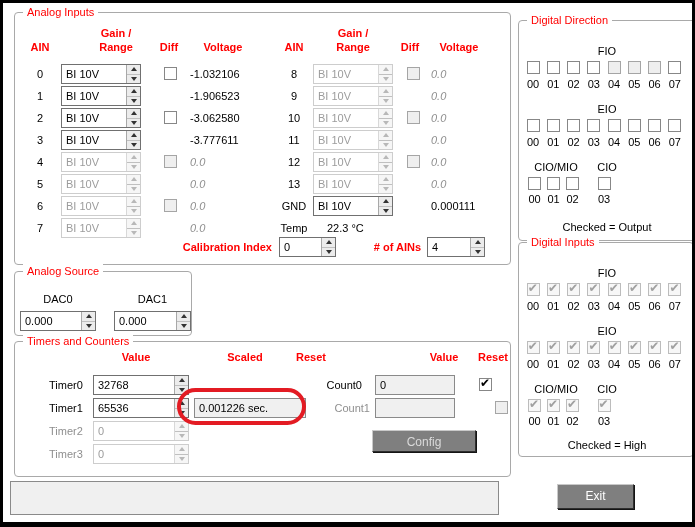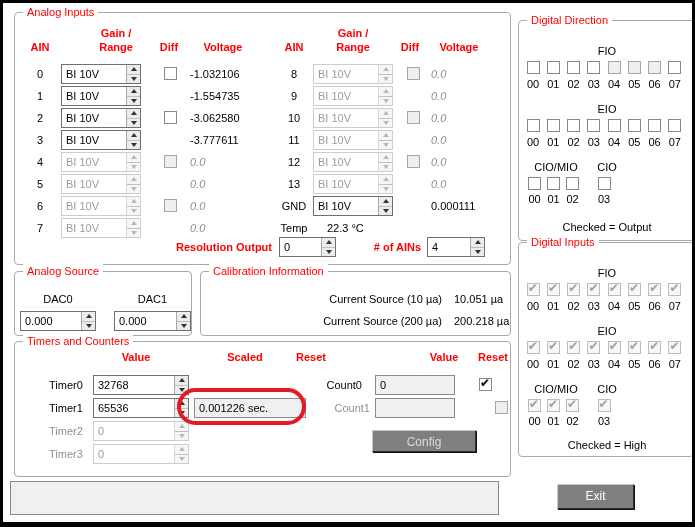--- a/index.html
+++ b/index.html
@@ -115,21 +115,21 @@
     </div>
     <div class="airow L" style="top:73px">
       <span class="num">1</span>
       <div class="spin">
           <span class="txt">BI 10V</span>
           <span class="ud">
             <i class="up"></i>
             <i class="dn"></i>
           </span>
         </div>
-      <span class="volt">-1.554735</span>
+      <span class="volt">-1.906523</span>
     </div>
     <div class="airow L" style="top:95px">
       <span class="num">2</span>
       <div class="spin">
           <span class="txt">BI 10V</span>
           <span class="ud">
             <i class="up"></i>
             <i class="dn"></i>
           </span>
         </div>
@@ -272,21 +272,21 @@
             <i class="dn"></i>
           </span>
         </div>
       <span class="volt">0.000111</span>
     </div>
     <div class="airow R" style="top:205px">
       <span class="num">Temp</span>
       <span class="abs" style="left:312px;top:4px">22.3 °C</span>
     </div>
 
-    <span class="abs redb rt" style="left:120px;top:228px;width:137px">Resolution Output</span>
+    <span class="abs redb rt" style="left:120px;top:228px;width:137px">Calibration Index</span>
     <div class="spin" style="left:264px;top:224px;width:57px">
         <span class="txt">0</span>
         <span class="ud">
           <i class="up"></i>
           <i class="dn"></i>
         </span>
       </div>
     <span class="abs redb rt" style="left:346px;top:228px;width:60px"># of AINs</span>
     <div class="spin" style="left:412px;top:224px;width:58px">
         <span class="txt">4</span>
@@ -310,27 +310,20 @@
       </div>
     <div class="spin" style="left:99px;top:39px;width:77px">
         <span class="txt">0.000</span>
         <span class="ud">
           <i class="up"></i>
           <i class="dn"></i>
         </span>
       </div>
   </div>
 
-  <div class="group" style="left:194px;top:271px;width:311px;height:65px">
-    <span class="gtitle">Calibration Information</span>
-    <span class="abs rt" style="left:10px;top:21px;width:231px">Current Source (10 µa)</span>
-    <span class="abs" style="left:253px;top:21px">10.051 µa</span>
-    <span class="abs rt" style="left:10px;top:43px;width:231px">Current Source (200 µa)</span>
-    <span class="abs" style="left:253px;top:43px">200.218 µa</span>
-  </div>
 
   <div class="group" style="left:8px;top:341px;width:497px;height:136px">
     <span class="gtitle">Timers and Counters</span>
     <span class="abs redb ctr" style="left:86px;top:9px;width:70px">Value</span>
     <span class="abs redb ctr" style="left:196px;top:9px;width:68px">Scaled</span>
     <span class="abs redb ctr" style="left:266px;top:9px;width:60px">Reset</span>
     <span class="abs redb ctr" style="left:396px;top:9px;width:66px">Value</span>
     <span class="abs redb ctr" style="left:447px;top:9px;width:62px">Reset</span>
 
     <span class="abs" style="left:34px;top:37px">Timer0</span>

